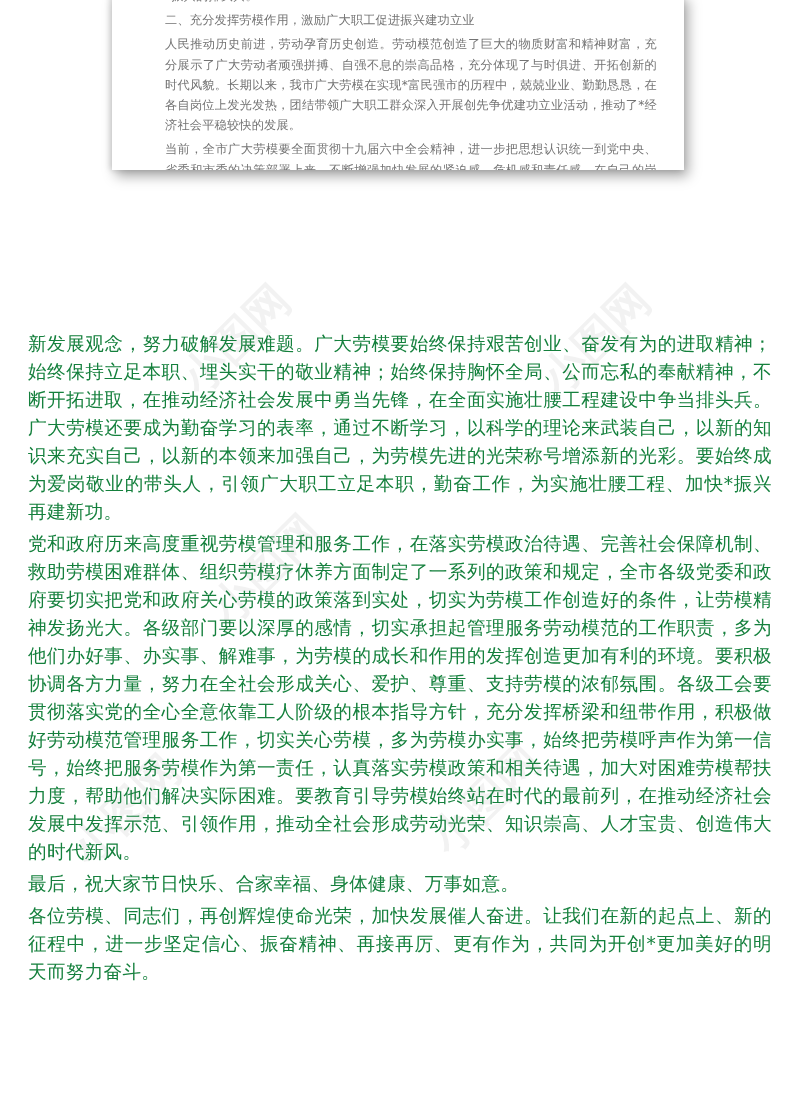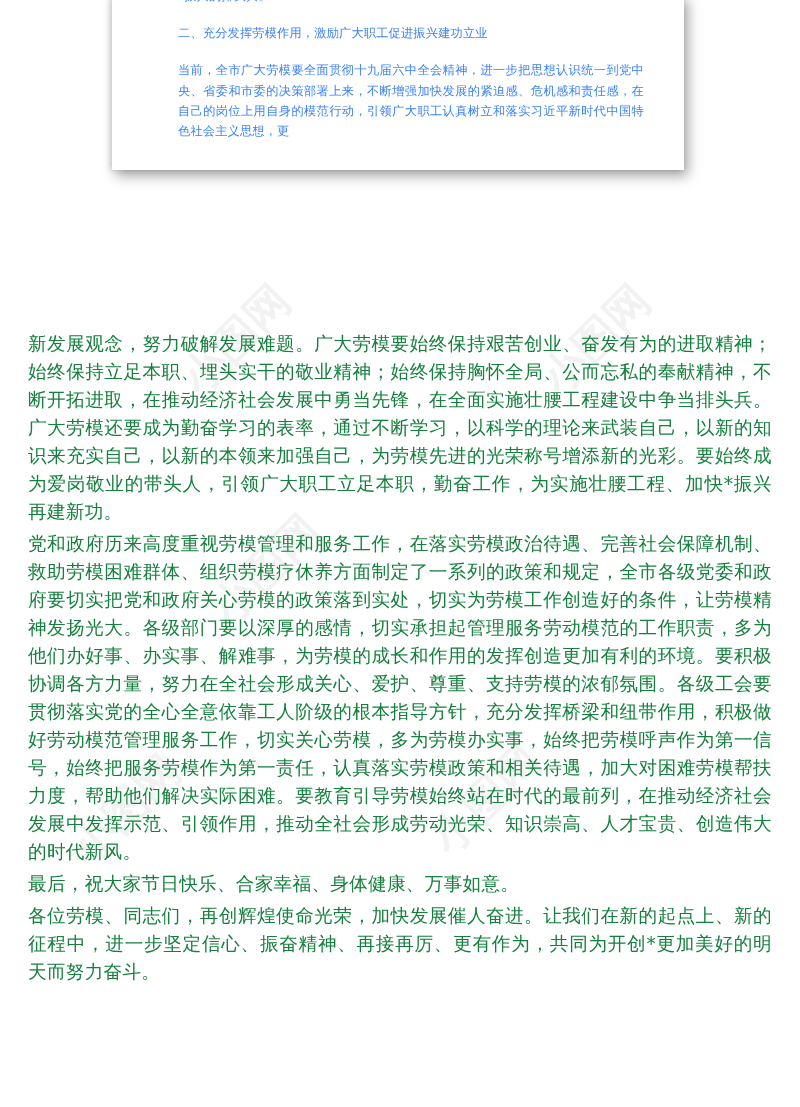--- a/index.html
+++ b/index.html
@@ -6,34 +6,35 @@
   body {
     width:800px; height:1107px; background:#ffffff; position:relative; overflow:hidden;
     font-family: "DejaVu Sans", "Liberation Sans", sans-serif; color:#111;
   }
   .card {
     position:absolute; left:112px; top:-6px; width:572px; height:176px;
     background:#fff; box-shadow: 4px 6px 12px rgba(0,0,0,0.35), -2px 0 6px rgba(0,0,0,0.15);
     overflow:hidden;
   }
   .card-inner { position:absolute; left:49px; top:0; width:500px; }
-  .card p { margin:17px; font-size:12.2px; line-height:20.2px; letter-spacing:0.2px; color:#3b82f6; text-align:justify; }
+  .card p { margin:4px; font-size:12.2px; line-height:20.2px; letter-spacing:0.2px; color:#737373; text-align:justify; }
   .main {
     position:absolute; left:24px; top:326px; width:752px;
   }
   .main p { margin:4px; font-size:18.6px; line-height:28px; letter-spacing:0.3px; color:#15803d; text-align:justify; }
   .wm { position:absolute; color:rgba(0,0,0,0.05); font-size:44px; transform:rotate(-45deg); pointer-events:none; font-weight:bold; }
 </style>
 </head>
 <body>
 
 <div class="card">
   <div class="card-inner">
     <p style="margin-top:-8px;">*振兴的排头兵。</p>
     <p>二、充分发挥劳模作用，激励广大职工促进振兴建功立业</p>
+    <p>人民推动历史前进，劳动孕育历史创造。劳动模范创造了巨大的物质财富和精神财富，充分展示了广大劳动者顽强拼搏、自强不息的崇高品格，充分体现了与时俱进、开拓创新的时代风貌。长期以来，我市广大劳模在实现*富民强市的历程中，兢兢业业、勤勤恳恳，在各自岗位上发光发热，团结带领广大职工群众深入开展创先争优建功立业活动，推动了*经济社会平稳较快的发展。</p>
     <p>当前，全市广大劳模要全面贯彻十九届六中全会精神，进一步把思想认识统一到党中央、省委和市委的决策部署上来，不断增强加快发展的紧迫感、危机感和责任感，在自己的岗位上用自身的模范行动，引领广大职工认真树立和落实习近平新时代中国特色社会主义思想，更</p>
   </div>
 </div>
 
 <div class="wm" style="left:170px;top:310px;">小图网</div>
 <div class="wm" style="left:530px;top:310px;">小图网</div>
 <div class="wm" style="left:200px;top:540px;">小图网</div>
 <div class="wm" style="left:60px;top:780px;">小图网</div>
 <div class="wm" style="left:420px;top:770px;">小图网</div>
 

